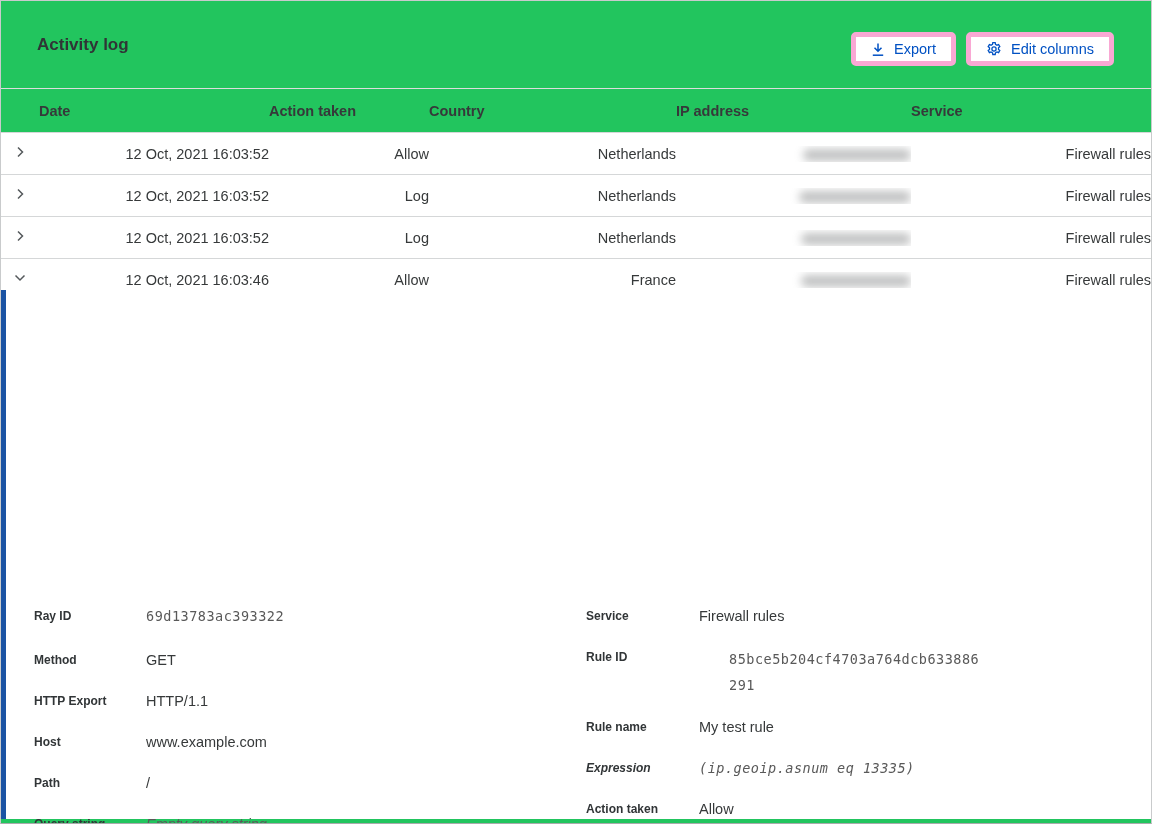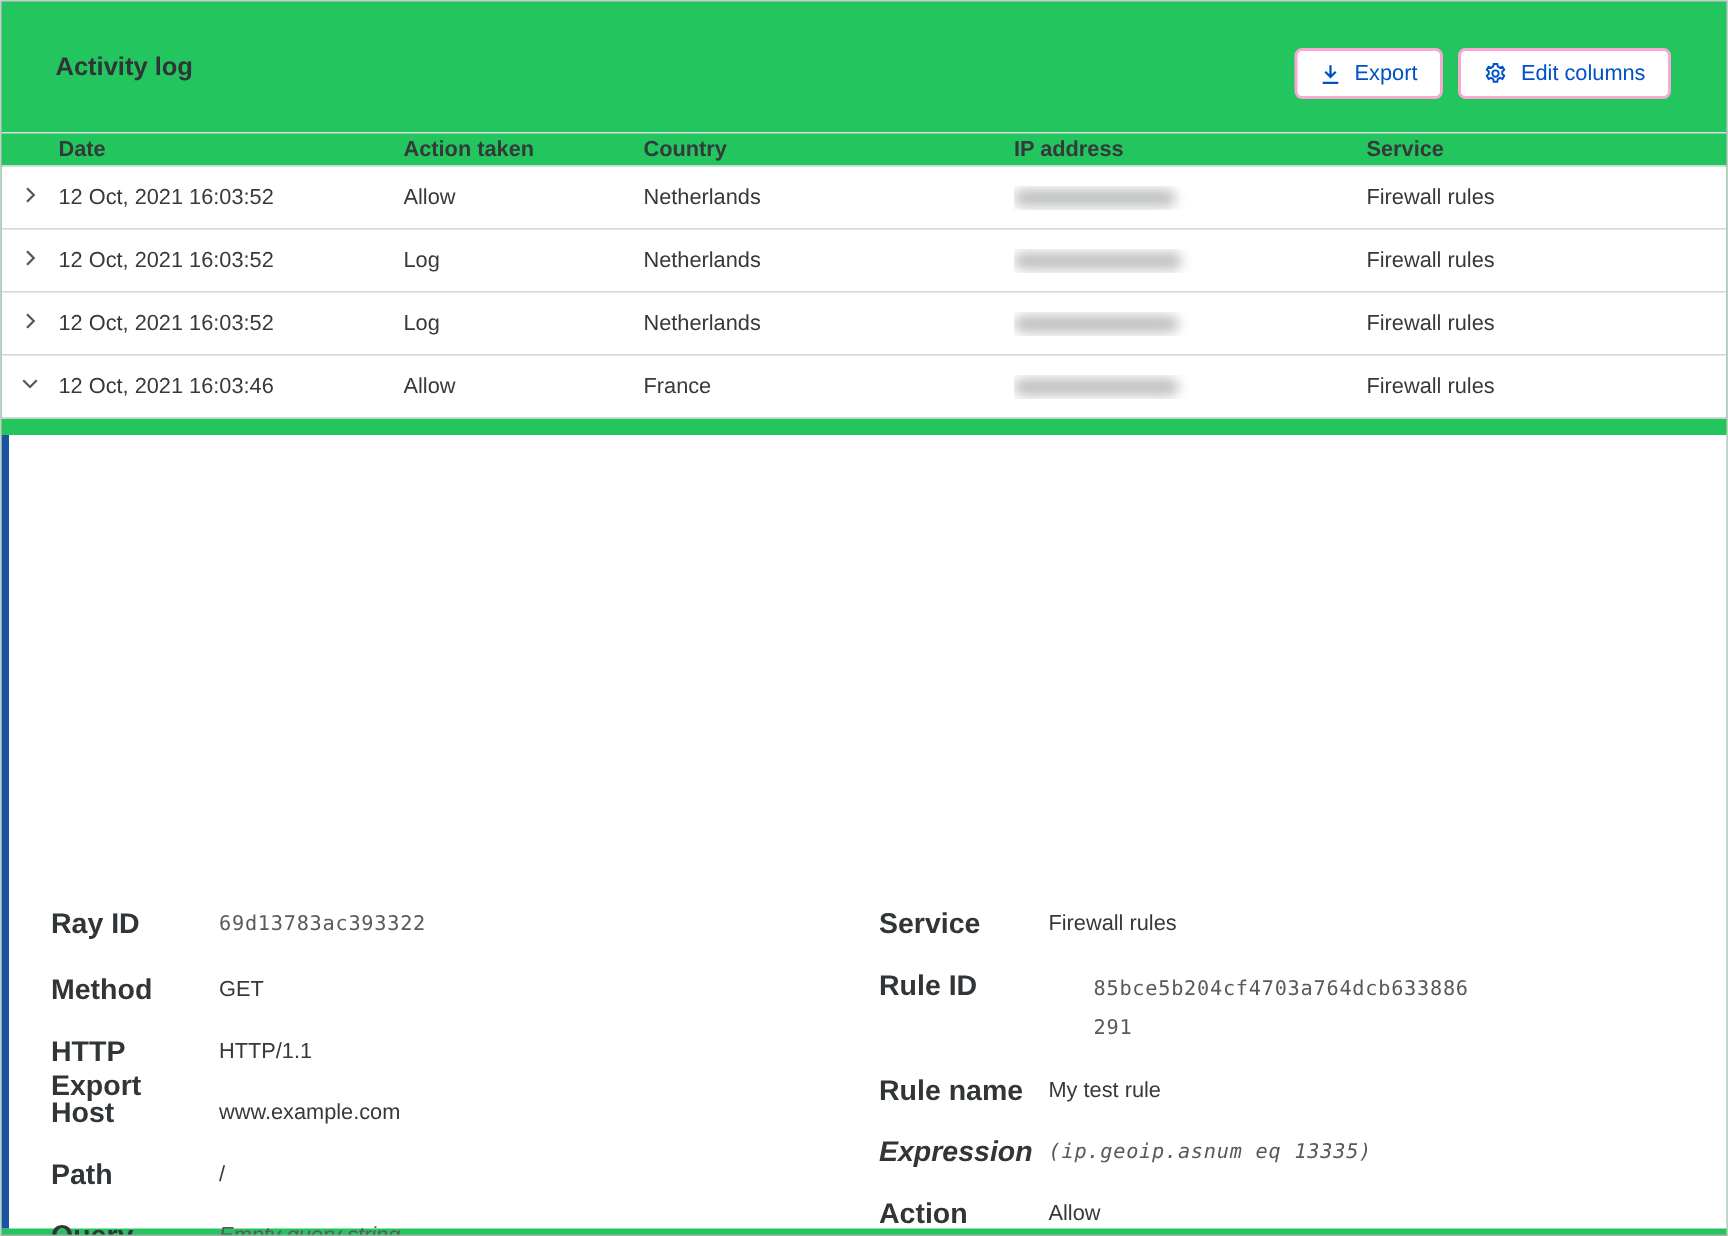--- a/index.html
+++ b/index.html
@@ -30,50 +30,51 @@
     display: flex;
     gap: 10px;
   }
   .btn {
     display: inline-flex;
     align-items: center;
     gap: 9px;
     height: 34px;
     padding: 0 15px;
     background: #fff;
-    border: 2px solid #f9a8d4;
+    border: 5px solid #f9a8d4;
     border-radius: 5px;
     color: #0051c3;
     font-size: 14.5px;
     font-family: inherit;
     cursor: pointer;
     white-space: nowrap;
   }
   .btn svg { display: block; }
 
   
   .table { position: absolute; left: 0; right: 0; top: 87px; }
   .trow, .thead {
     display: grid;
     grid-template-columns: 38px 230px 160px 247px 235px 1fr;
     align-items: center;
   }
   .thead {
-    height: 23px;
+    height: 45px;
     border-top: 1px solid #dcdddd;
     border-bottom: 1px solid #d5d7d8;
     font-weight: 700;
     font-size: 14.5px;
     color: #36393a;
   }
   .trow {
     height: 42px;
     border-bottom: 1px solid #d5d7d8;
     font-size: 14.5px;
     background: #fff;
+    text-align: right;
   }
   .cell { overflow: hidden; white-space: nowrap; }
   .cell.chev { padding-left: 10px; display: flex; align-items: center; }
   .chev-btn { background: none; border: none; cursor: pointer; padding: 2px; display: flex; align-items: center; }
 
   .blur-blob {
     display: inline-block;
     height: 12px;
     border-radius: 6px;
     background: #8f9192;
@@ -91,21 +92,21 @@
   }
   .panel-bar {
     position: absolute;
     left: 0; top: 0;
     width: 5px; height: 529px;
     background: #1b53a3;
   }
   .drow { position: absolute; display: flex; }
   .dlabel {
     font-weight: 700;
-    font-size: 19px;
+    font-size: 12px;
     color: #313537;
     width: 112px;
     flex: 0 0 112px;
     line-height: 23px;
   }
   .drow.rightcol .dlabel { width: 113px; flex: 0 0 113px; }
   .dvalue {
     font-size: 14.5px;
     color: #36393a;
     line-height: 23px;

